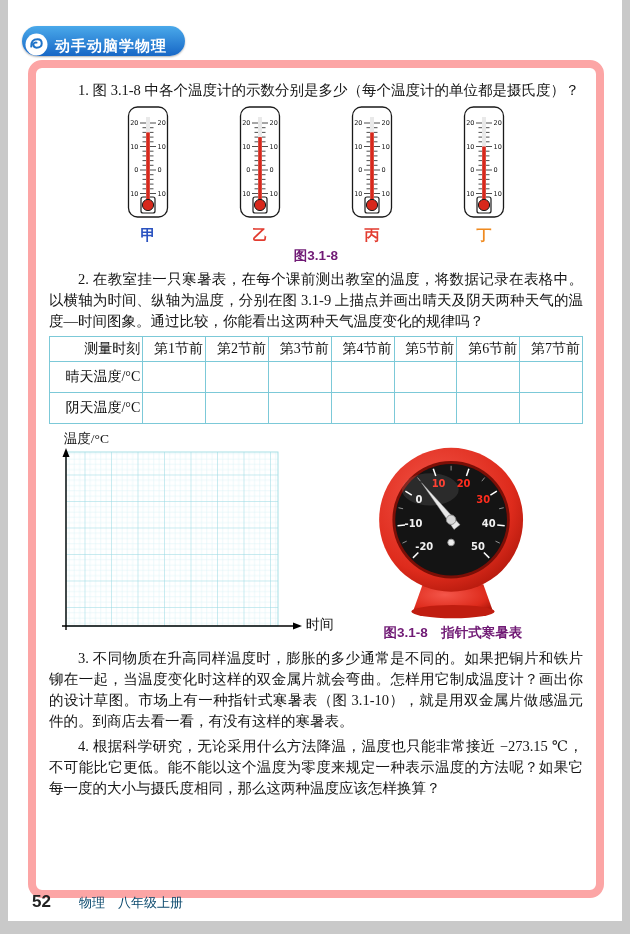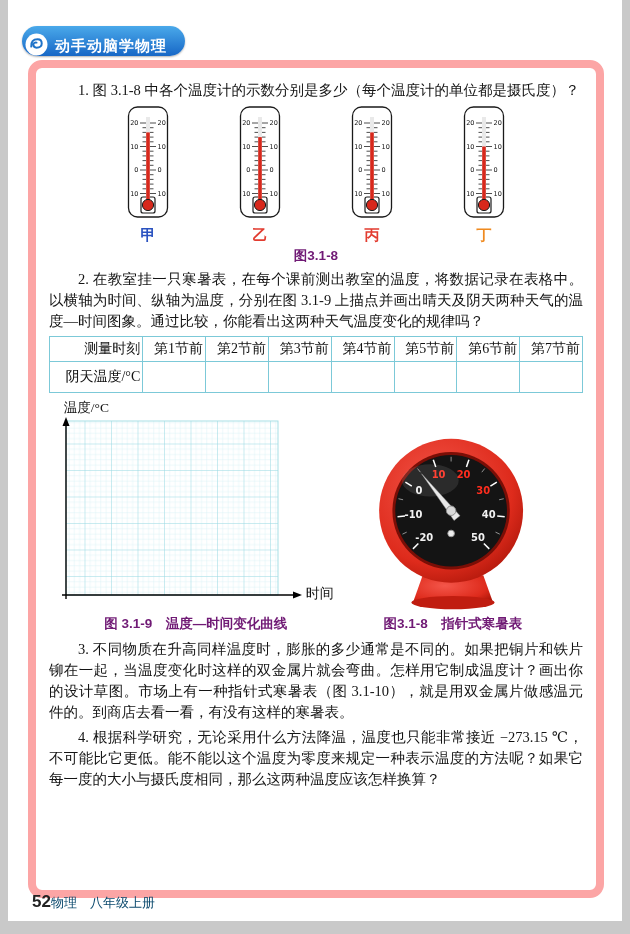--- a/index.html
+++ b/index.html
@@ -34,21 +34,21 @@
   .temp td{height:31px}
 
   .figs{display:flex;align-items:flex-end;justify-content:space-between;margin-top:0}
   .chart-col{width:300px;display:flex;flex-direction:column;align-items:center}
   .dial-col{width:225px;display:flex;flex-direction:column;align-items:center;margin-right:20px}
   .chart-wrap{position:relative;width:292px;height:212px}
   .chart-wrap svg{position:absolute;left:8px;top:16px}
   .chart-ylabel{position:absolute;left:14px;top:-2px;font-size:13.5px}
   .chart-xlabel{position:absolute;left:256px;top:184px;font-size:14px}
 
-  .footer{position:absolute;left:24px;top:892px;display:flex;align-items:baseline;gap:0;
+  .footer{position:absolute;left:24px;top:892px;display:flex;align-items:baseline;gap:28px;
          font-family:"Liberation Sans","DejaVu Sans",sans-serif}
   .pagenum{font-size:17px;font-weight:bold;color:#222}
   .footer-text{font-size:13px;color:#0c4a6e}
 </style>
 </head>
 <body>
 
 <div class="page">
 
   <div class="badge">
@@ -281,20 +281,30 @@
         <th>测量时刻</th>
         <th>第1节前</th>
         <th>第2节前</th>
         <th>第3节前</th>
         <th>第4节前</th>
         <th>第5节前</th>
         <th>第6节前</th>
         <th>第7节前</th>
       </tr>
       <tr>
+        <td>晴天温度/°C</td>
+        <td></td>
+            <td></td>
+        <td></td>
+            <td></td>
+        <td></td>
+            <td></td>
+        <td></td>
+      </tr>
+      <tr>
         <td>阴天温度/°C</td>
         <td></td>
             <td></td>
         <td></td>
             <td></td>
         <td></td>
             <td></td>
         <td></td>
       </tr>
     </tbody>
@@ -316,21 +326,20 @@
               </pattern>
             </defs>
             <rect x="8" y="4" width="212" height="174" fill="url(#lg)" stroke="#9edbe2" stroke-width="0.9"></rect>
             <line x1="8" y1="182" x2="8" y2="3" stroke="#000" stroke-width="1.4"></line>
             <polygon points="8,0 4.5,9 11.5,9" fill="#000"></polygon>
             <line x1="4" y1="178" x2="239" y2="178" stroke="#000" stroke-width="1.4"></line>
             <polygon points="244,178 235,174.5 235,181.5" fill="#000"></polygon>
           </svg>
           <div class="chart-xlabel">时间</div>
         </div>
-        <div class="fig-caption">图 3.1-9　温度—时间变化曲线</div>
       </div>
 
       <div class="dial-col">
         <svg width="160" height="178" viewBox="0 0 168 188">
           <defs>
             <radialGradient id="rg" cx="40%" cy="35%" r="75%">
               <stop offset="0%" stop-color="#f4564a"></stop>
               <stop offset="70%" stop-color="#de2b1c"></stop>
               <stop offset="100%" stop-color="#a81408"></stop>
             </radialGradient>

